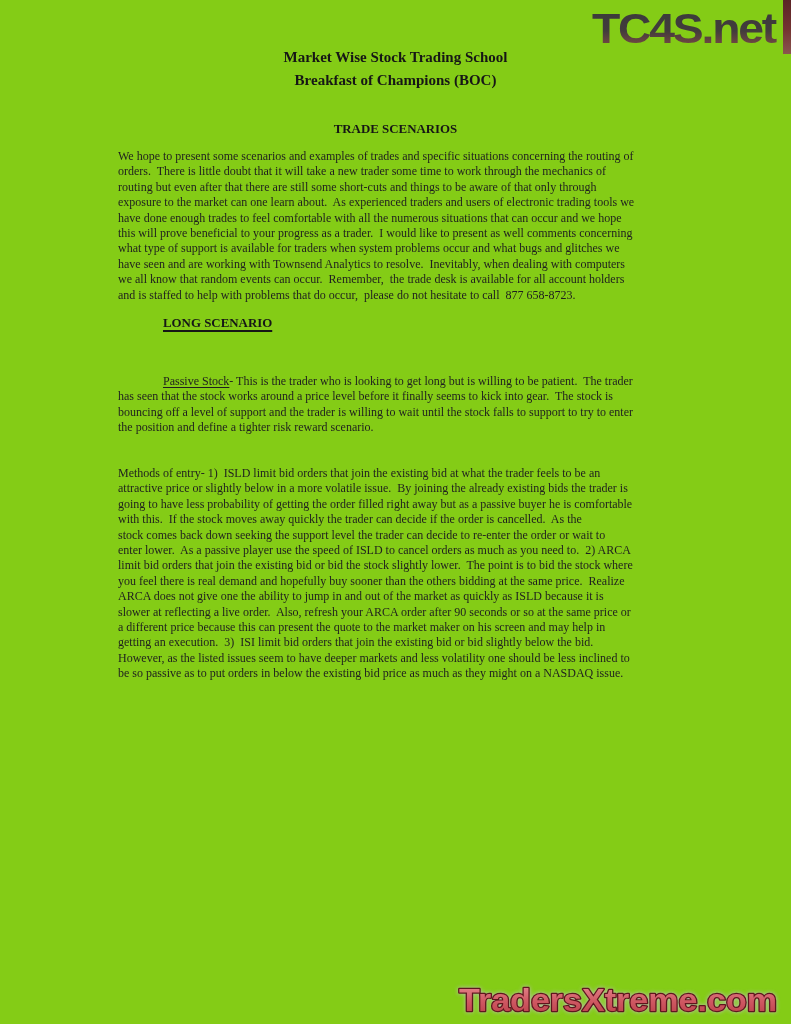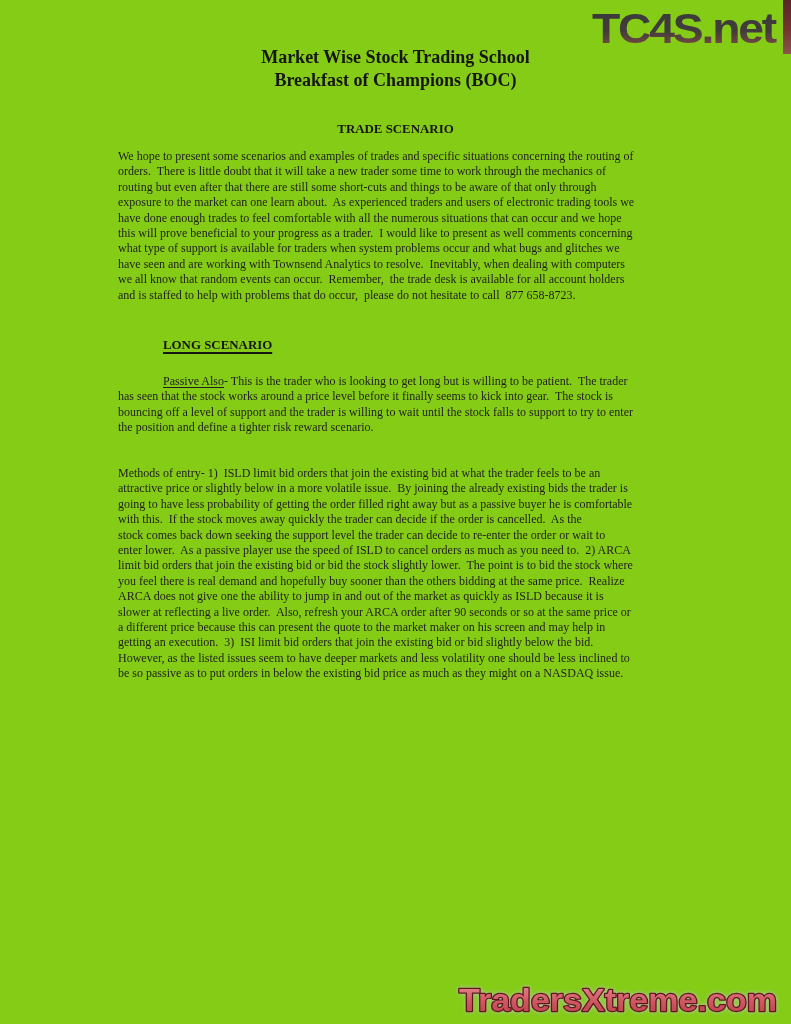--- a/index.html
+++ b/index.html
@@ -12,35 +12,35 @@
     overflow:hidden;
     margin:0 auto;
   }
   .corner-strip{
     position:absolute;top:0;right:0;width:8px;height:54px;
     background:linear-gradient(180deg,#5a2426 0%,#743432 55%,#8a554e 100%);
   }
   .top-logo{position:absolute;top:4px;right:11px;}
   .doc-title{
     position:absolute;top:46px;left:0;width:100%;
-    text-align:center;font-weight:bold;font-size:18px;line-height:22.5px;
+    text-align:center;font-weight:bold;font-size:15px;line-height:22.5px;
     white-space:pre-line;color:#161616;
   }
   .heading-trade{
     position:absolute;top:122px;left:0;width:100%;
     text-align:center;font-weight:bold;font-size:12.9px;color:#161616;
   }
   .bodyblock{
     position:absolute;left:118px;width:580px;
     font-size:12px;line-height:15.4px;
     white-space:pre-wrap;
   }
   .intro{top:149px;}
   .heading-long{
-    position:absolute;left:163px;top:338px;
+    position:absolute;left:163px;top:316px;
     font-weight:bold;font-size:12.9px;color:#161616;
     text-decoration:underline;text-underline-offset:3px;text-decoration-thickness:1.5px;
   }
   .passive{top:374px;text-indent:45px;}
   .passive .lead{
     text-decoration:underline;text-underline-offset:2px;
   }
   .methods{top:466px;}
   .soes{top:669px;}
   .watermark-wrap{position:absolute;left:250px;top:487px;}
@@ -65,36 +65,36 @@
           <stop offset="1" stop-color="#96564c"></stop>
         </linearGradient>
       </defs>
       <text x="190" y="39" text-anchor="end" textLength="183" lengthAdjust="spacingAndGlyphs" font-family="Liberation Sans, sans-serif" font-weight="bold" font-size="42" letter-spacing="-2" fill="url(#tg)">TC4S.net</text>
     </svg>
   </div>
 
   <div class="doc-title">Market Wise Stock Trading School
 Breakfast of Champions (BOC)</div>
 
-  <div class="heading-trade">TRADE SCENARIO</div>
+  <div class="heading-trade">TRADE SCENARIOS</div>
 
   <div class="bodyblock intro">We hope to present some scenarios and examples of trades and specific situations concerning the routing of
 orders.  There is little doubt that it will take a new trader some time to work through the mechanics of
 routing but even after that there are still some short-cuts and things to be aware of that only through
 exposure to the market can one learn about.  As experienced traders and users of electronic trading tools we
 have done enough trades to feel comfortable with all the numerous situations that can occur and we hope
 this will prove beneficial to your progress as a trader.  I would like to present as well comments concerning
 what type of support is available for traders when system problems occur and what bugs and glitches we
 have seen and are working with Townsend Analytics to resolve.  Inevitably, when dealing with computers
 we all know that random events can occur.  Remember,  the trade desk is available for all account holders
 and is staffed to help with problems that do occur,  please do not hesitate to call  877 658-8723.</div>
 
   <div class="heading-long">LONG SCENARIO</div>
 
-  <p class="bodyblock passive" style="margin:0"><span class="lead">Passive Also</span><span>- This is the trader who is looking to get long but is willing to be patient.  The trader
+  <p class="bodyblock passive" style="margin:0"><span class="lead">Passive Stock</span><span>- This is the trader who is looking to get long but is willing to be patient.  The trader
 has seen that the stock works around a price level before it finally seems to kick into gear.  The stock is
 bouncing off a level of support and the trader is willing to wait until the stock falls to support to try to enter
 the position and define a tighter risk reward scenario.</span></p>
 
   <div class="bodyblock methods">Methods of entry- 1)  ISLD limit bid orders that join the existing bid at what the trader feels to be an
 attractive price or slightly below in a more volatile issue.  By joining the already existing bids the trader is
 going to have less probability of getting the order filled right away but as a passive buyer he is comfortable
 with this.  If the stock moves away quickly the trader can decide if the order is cancelled.  As the
 stock comes back down seeking the support level the trader can decide to re-enter the order or wait to
 enter lower.  As a passive player use the speed of ISLD to cancel orders as much as you need to.  2) ARCA

